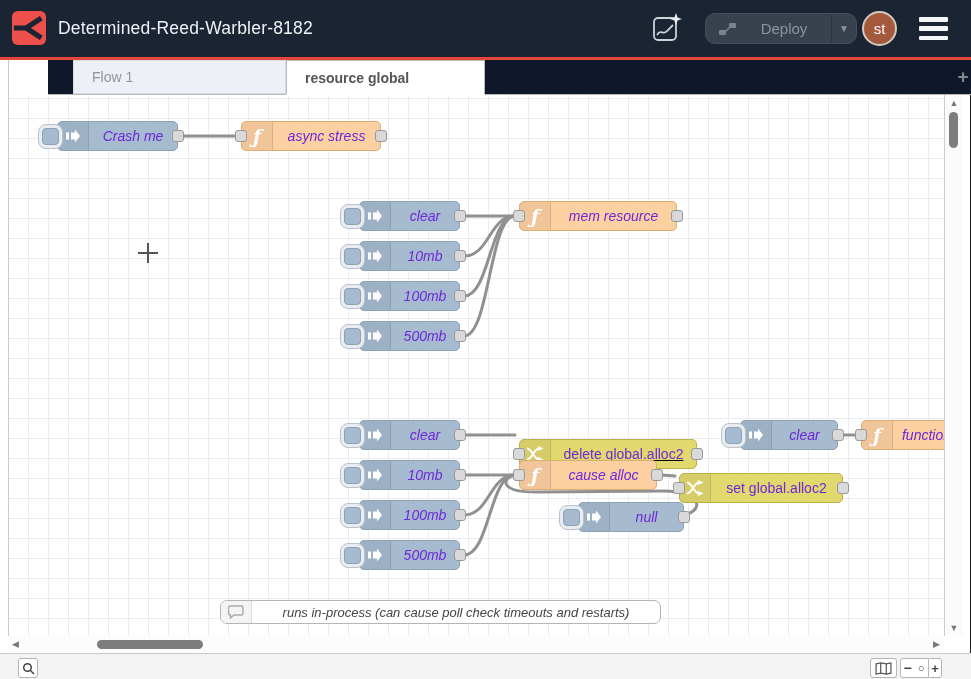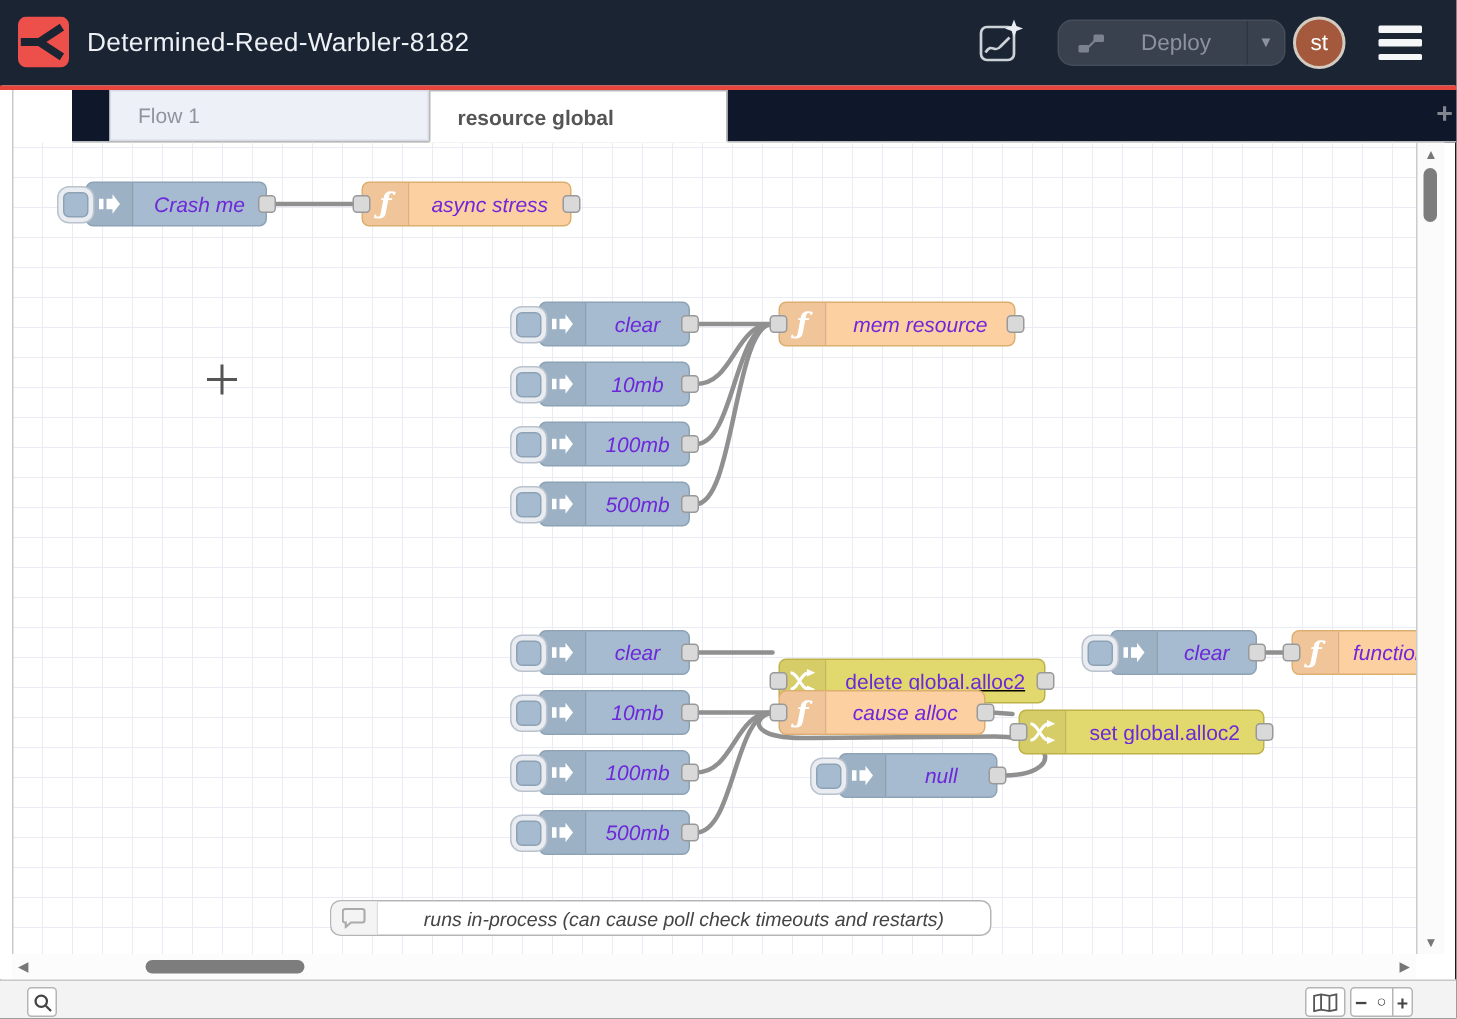--- a/index.html
+++ b/index.html
@@ -288,21 +288,21 @@
         <div class="icon-box">
           <svg width="18" height="16" viewBox="0 0 18 16">
             <path d="M1,13.5 C6,13.5 8,2.5 13,2.5 M1,2.5 C6,2.5 8,13.5 13,13.5" fill="none" stroke="#fff" stroke-width="2"></path>
             <path fill="#fff" d="M12,0 l5.5,2.5 -5.5,2.5 z M12,11 l5.5,2.5 -5.5,2.5 z"></path>
           </svg>
         </div>
         <span class="label">set global.alloc2</span>
         <div class="port in"></div>
         <div class="port out"></div>
       </div>
-      <div class="node inject" style="left: 559px; top: 407px; width: 106px;">
+      <div class="node inject" style="left: 578px; top: 407px; width: 106px;">
         <div class="inj-btn"></div>
         <div class="icon-box">
           <svg width="16" height="16" viewBox="0 0 16 16">
             <path fill="#fff" d="M1,4.5 h3 v7 h-3 z M6,4.5 h4 V1.5 L15,8 L10,14.5 V11.5 H6 z"></path>
           </svg>
         </div>
         <span class="label">null</span>
         <div class="port out"></div>
       </div>
       <div class="node inject" style="left: 740px; top: 325px; width: 98px;">

